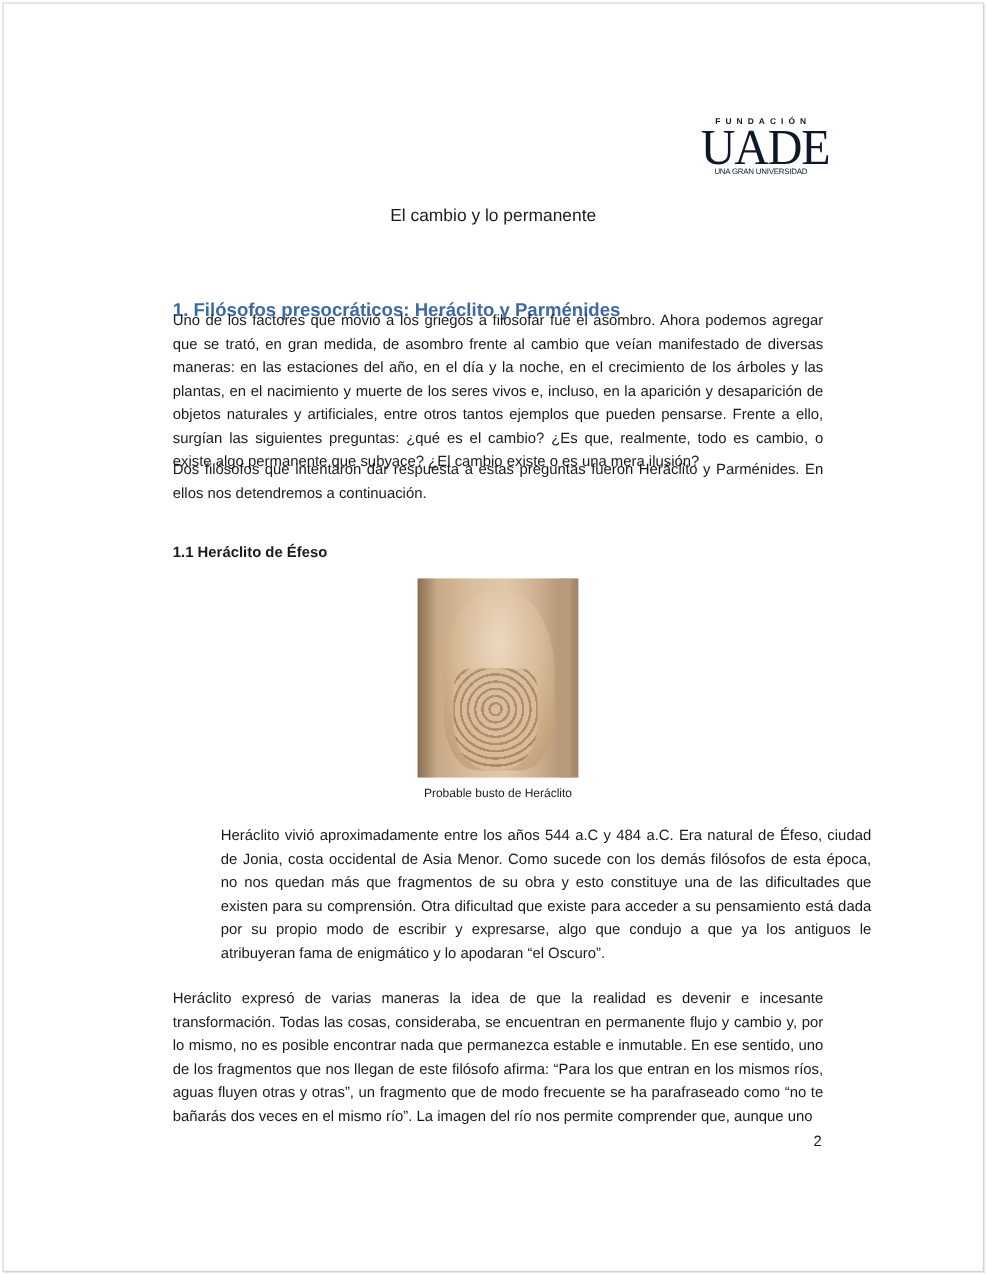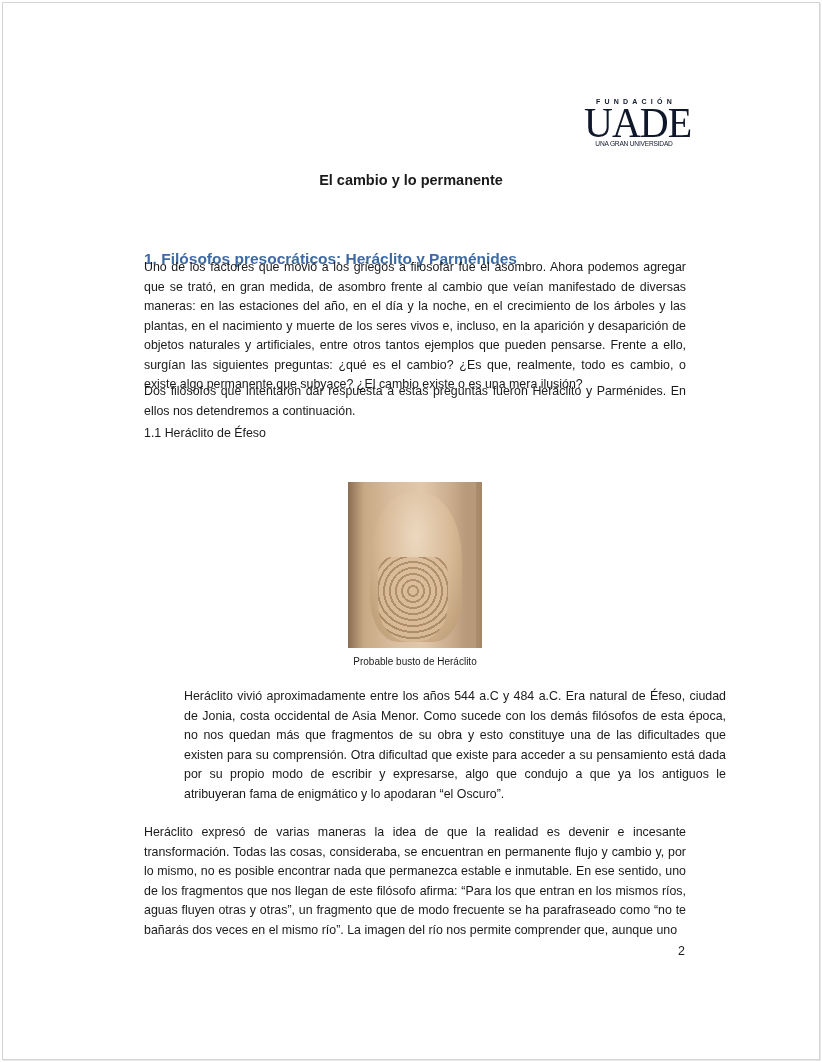--- a/index.html
+++ b/index.html
@@ -2,26 +2,26 @@
 <html><head>
 <meta charset="utf-8">
 <style>
   html, body { margin: 0; padding: 0; background: #ffffff; }
   body { width: 822px; height: 1062px; position: relative; overflow: hidden; font-family: "Liberation Sans", sans-serif; color: #1a1a1a; }
   .page { position: absolute; left: 2px; top: 2px; width: 816px; height: 1056px; border: 1px solid #d4d4d4; box-shadow: 1px 1px 0 #e8e8e8; background: #fff; }
   .logo { position: absolute; left: 584px; top: 98px; width: 100px; text-align: center; color: #0f172a; }
   .logo .fund { font-size: 7px; letter-spacing: 4.2px; font-weight: bold; margin-left: 4px; }
   .logo .uade { font-family: "Liberation Serif", serif; font-size: 40px; line-height: 36px; letter-spacing: -1px; transform: scaleY(1.05); }
   .logo .tag { font-size: 6.6px; letter-spacing: -0.2px; margin-top: -1px; }
-  .title { position: absolute; left: 0; width: 822px; top: 172px; text-align: center; font-weight: bold; font-size: 14.5px; }
+  .title { position: absolute; left: 0; width: 822px; top: 172px; text-align: center; font-weight: normal; font-size: 14.5px; }
   .h1 { position: absolute; left: 144px; top: 222px; color: #3e6aa3; font-weight: bold; font-size: 15.5px; margin-top: 28px; }
   .para { position: absolute; left: 144px; width: 542px; font-size: 12.4px; line-height: 19.5px; text-align: justify; }
   .p1 { top: 244px; margin-top: 14px; }
   .p2 { top: 382px; }
-  .h2 { position: absolute; left: 144px; top: 426px; font-weight: normal; font-size: 12.4px; }
+  .h2 { position: absolute; left: 144px; top: 453px; font-weight: bold; font-size: 12.4px; }
   .bust { position: absolute; left: 348px; top: 482px; width: 134px; height: 166px; background: linear-gradient(90deg, #8a6e52 0%, #c9a985 12%, #d9bea0 35%, #e2c8ab 55%, #c9ab8c 78%, #a38567 100%); overflow: hidden; }
   .bust .face { position: absolute; left: 22px; top: 10px; width: 92px; height: 150px; border-radius: 45% 45% 30% 30%; background: radial-gradient(ellipse at 50% 30%, #ecd8c0 0%, #d7b996 55%, #b7956f 100%); }
   .bust .beard { position: absolute; left: 30px; top: 75px; width: 70px; height: 85px; border-radius: 20% 20% 45% 45%; background: repeating-radial-gradient(circle at 50% 40%, #d9bb98 0 4px, #a98663 4px 6px); opacity: 0.85; }
   .bust .col { position: absolute; right: 6px; top: 0; width: 10px; height: 166px; background: #b89a7a; }
   .caption { position: absolute; left: 0; width: 830px; top: 656px; text-align: center; font-size: 10px; }
   .p3 { top: 687px; margin-left: 40px; }
   .p4 { top: 823px; }
   .pagenum { position: absolute; left: 678px; top: 944px; font-size: 12.4px; }
 </style>
 </head>

